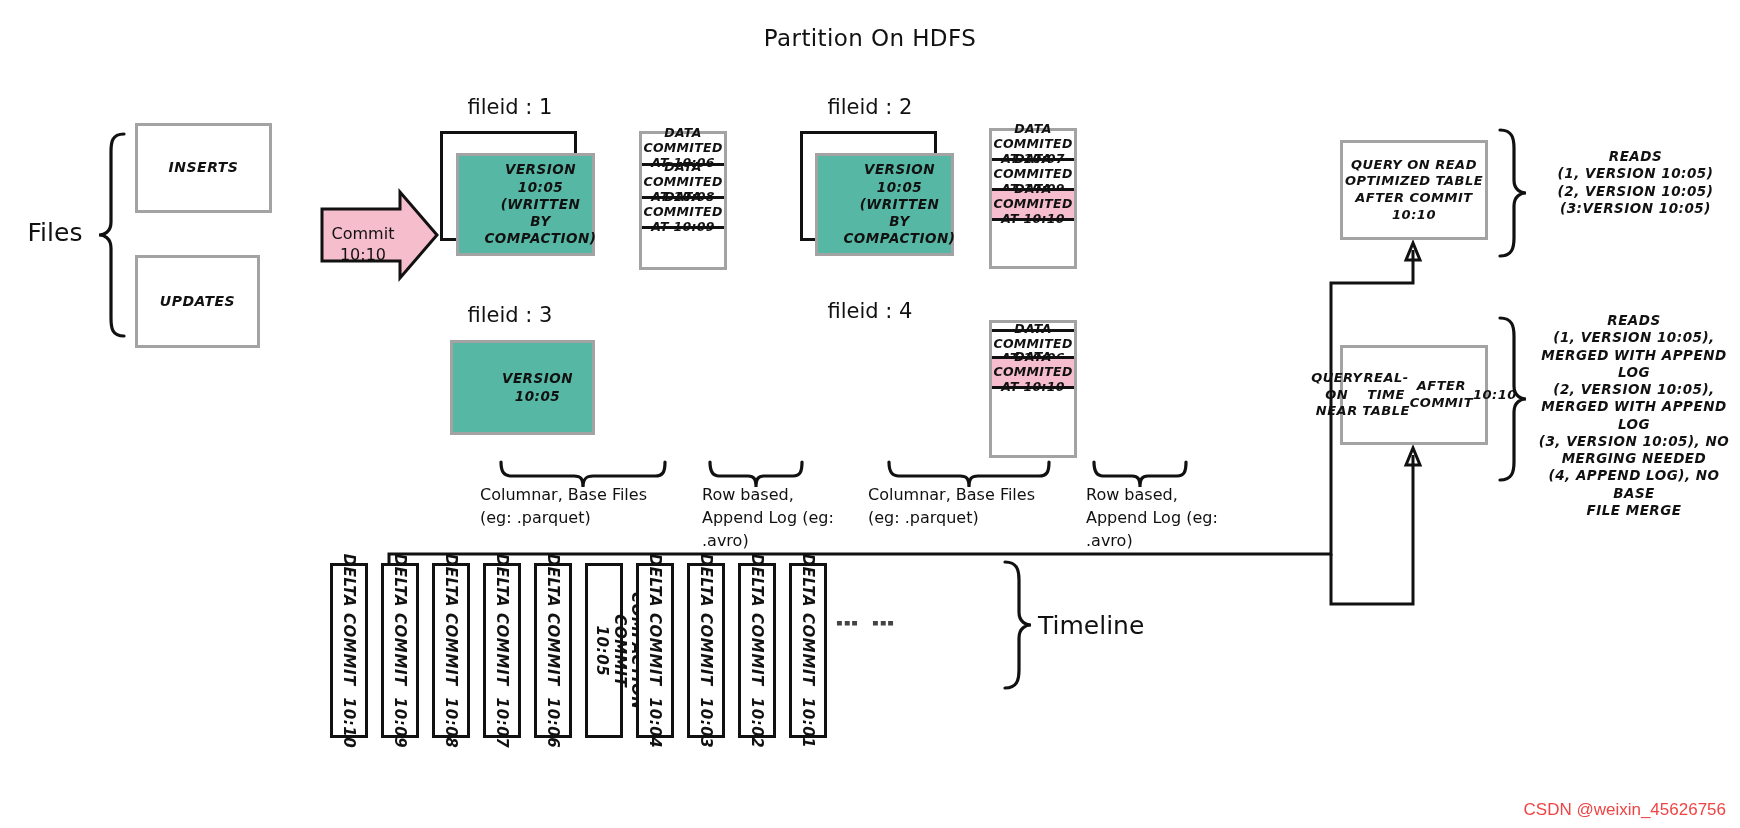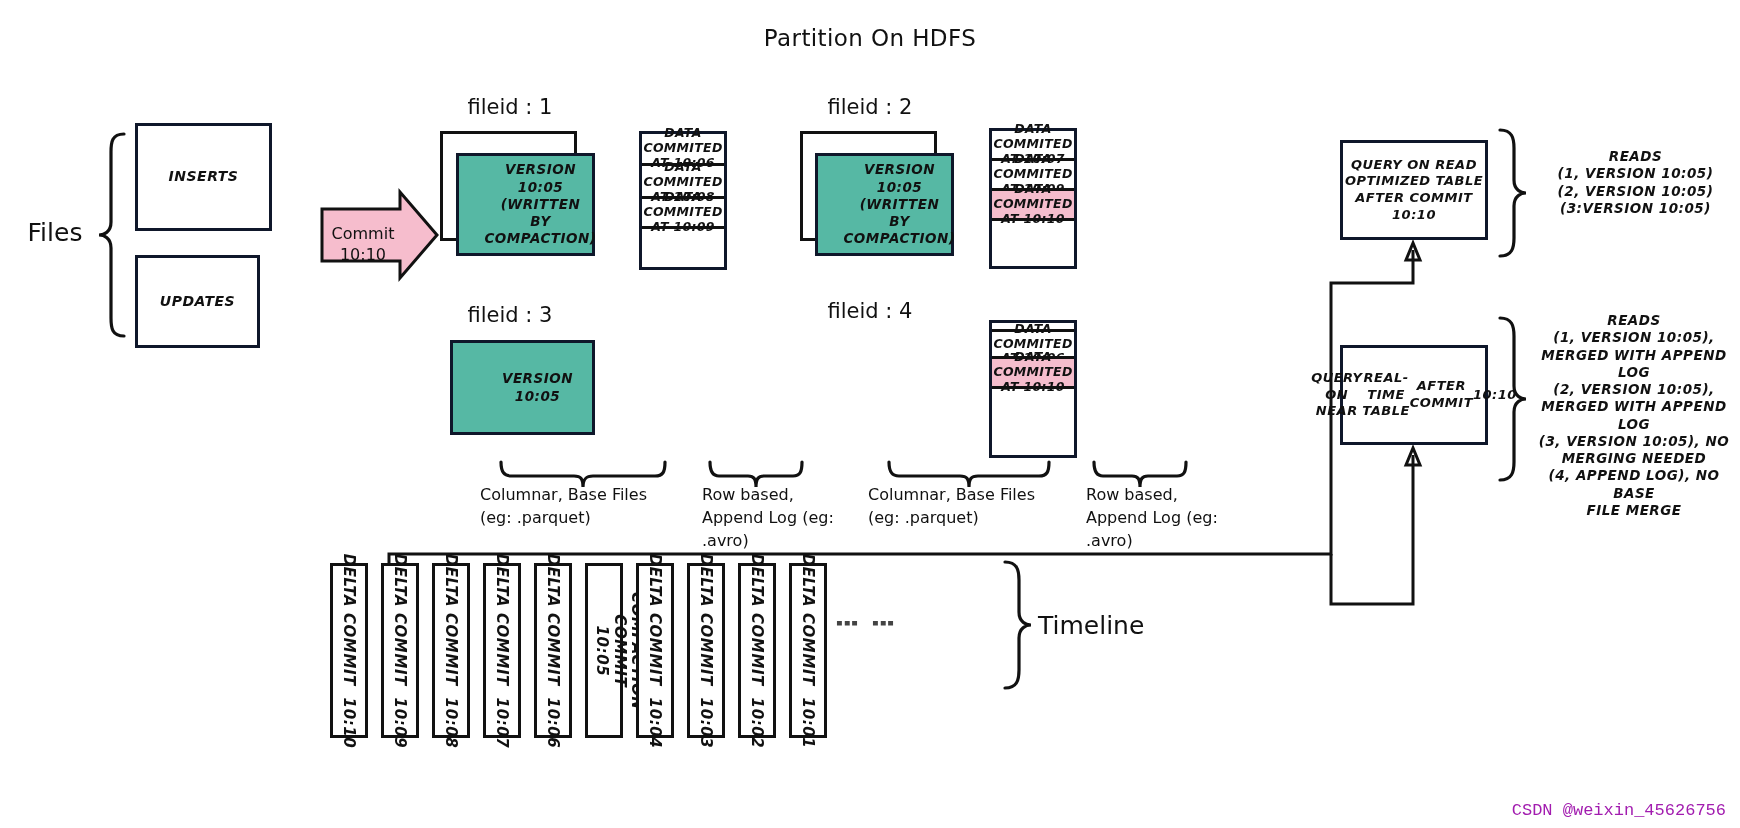--- a/index.html
+++ b/index.html
@@ -5,21 +5,21 @@
   html,body{margin:0;padding:0;background:#ffffff;}
   body{
     width:1740px;height:828px;position:relative;overflow:hidden;
     font-family:"DejaVu Sans","Liberation Sans",sans-serif;
     color:#111;
   }
   #stage{position:absolute;left:0;top:0;width:1740px;height:828px;}
   .abs{position:absolute;}
   
   .box{
-    position:absolute;border:3px solid #0f172a;background:#fff;box-sizing:border-box;
+    position:absolute;border:3px solid #a3a3a3;background:#fff;box-sizing:border-box;
     display:flex;align-items:center;justify-content:center;text-align:center;
   }
   .handtxt{
     font-family:"DejaVu Sans","Liberation Sans",sans-serif;
     font-weight:700;font-style:italic;letter-spacing:.5px;line-height:1.28;
   }
   .plaintxt{
     font-family:"DejaVu Sans","Liberation Sans",sans-serif;
     font-weight:400;line-height:1.3;
   }
@@ -51,22 +51,22 @@
     position:absolute;box-sizing:border-box;
     display:flex;align-items:center;justify-content:center;text-align:center;
     font-size:12.5px;font-weight:700;font-style:italic;letter-spacing:.3px;line-height:1.18;
     border-bottom:3px solid #111;
   }
   .dots{
     position:absolute;font-size:26px;letter-spacing:1px;color:#444;
     writing-mode:vertical-rl;line-height:.55;font-weight:700;
   }
   .watermark{
-    position:absolute;right:14px;bottom:8px;color:#a21caf;font-size:17px;font-weight:400;
-    font-family:Liberation Mono, monospace;
+    position:absolute;right:14px;bottom:8px;color:#ef4444;font-size:17px;font-weight:400;
+    font-family:Liberation Sans, sans-serif;
   }
   svg.layer{position:absolute;left:0;top:0;width:1740px;height:828px;pointer-events:none;}
   .ln{stroke:#111;stroke-width:3;fill:none;}
   .brace{stroke:#111;stroke-width:3.2;fill:none;stroke-linecap:round;}
 </style>
 </head>
 <body>
 
 <div id="stage">
 
@@ -94,21 +94,21 @@
 
     <path class="ln" d="M389 610 L389 554 L1331 554 L1331 283 L1413 283 L1413 250"></path>
     <path class="ln" d="M1413 243 L1406 260 L1420 260 Z" fill="#111"></path>
 
     <path class="ln" d="M1331 554 L1331 604 L1413 604 L1413 455"></path>
     <path class="ln" d="M1413 448 L1406 465 L1420 465 Z" fill="#111"></path>
   </svg>
 
   <div class="abs plaintxt" style="left:10px;top:217px;width:90px;text-align:center;font-size:25px;">Files</div>
 
-  <div class="box handtxt" style="left:135px;top:123px;width:137px;height:108px;font-size:14px;">
+  <div class="box handtxt" style="left:135px;top:123px;width:137px;height:90px;font-size:14px;">
     <span>INSERTS</span>
   </div>
 
   <div class="box handtxt" style="left:135px;top:255px;width:125px;height:93px;font-size:14px;">
     <span>UPDATES</span>
   </div>
 
   <div class="abs plaintxt" style="left:308px;top:224px;width:110px;text-align:center;font-size:16px;">Commit 10:10</div>
 
   <div class="lbl plaintxt" style="left:430px;top:94px;width:160px;">fileid : 1</div>

